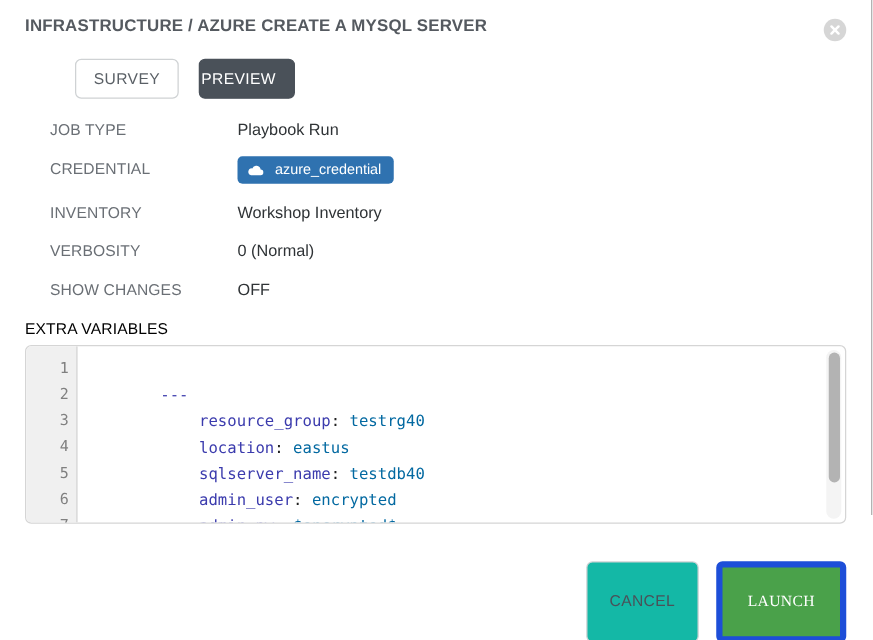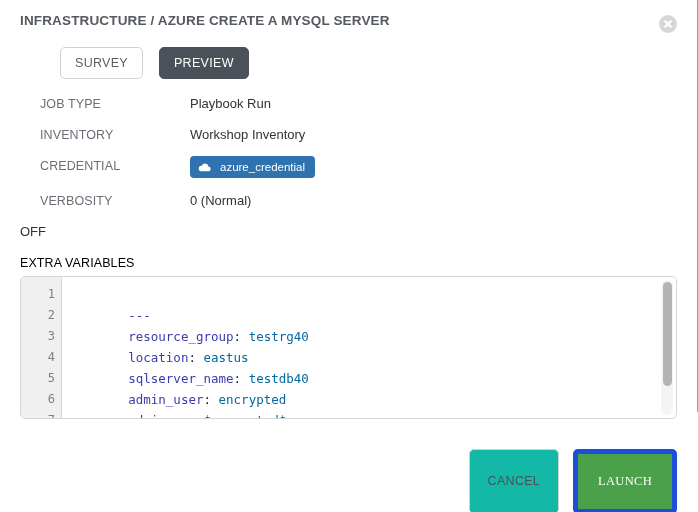--- a/index.html
+++ b/index.html
@@ -82,21 +82,21 @@
     cursor: pointer;
     letter-spacing: 0.3px;
   }
   .btn-preview {
     font-family: "Liberation Sans", sans-serif;
     font-size: 12.5px;
     color: #ffffff;
     background: #4a5159;
     border: 1px solid #4a5159;
     border-radius: 5px;
-    padding: 8px 14px 8px 14px;
+    padding: 8px 14px 8px 1px;
     line-height: 14px;
     cursor: pointer;
     letter-spacing: 0.3px;
   }
 
   
   .details {
     padding: 15px 20px 0 20px;
   }
   .detail-row {
@@ -183,21 +183,21 @@
     overflow: hidden;
   }
   .code-line {
     font-family: "DejaVu Sans Mono", monospace;
     font-size: 12.5px;
     line-height: 21px;
     height: 21px;
     white-space: pre;
     color: #222222;
   }
-  .tok-key { color: #3b3bad; }
+  .tok-key { color: #3b3bad; margin-left: 31px; }
   .tok-punct { color: #222222; }
   .tok-val { color: #0369a1; }
   .tok-doc { color: #3b3bad; }
 
   .scrollbar-track {
     position: absolute;
     right: 3px;
     top: 3px;
     bottom: 3px;
     width: 12px;
@@ -268,47 +268,48 @@
   <div class="toggle-row">
     <button class="btn-survey">SURVEY</button>
     <button class="btn-preview">PREVIEW</button>
   </div>
 
   <div class="details">
 
     <div class="detail-row">
       <div class="detail-label">JOB TYPE</div>
       <div class="detail-value">Playbook Run</div>
-    </div>
-
-    <div class="detail-row">
-      <div class="detail-label">INVENTORY</div>
-      <div class="detail-value">Workshop Inventory</div>
     </div>
 
     <div class="detail-row tall">
       <div class="detail-label">CREDENTIAL</div>
       <div class="detail-value">
         <span class="cred-badge">
           <span class="cloud-icon">
             <svg width="13" height="9" viewBox="0 0 26 18" aria-hidden="true">
               <path fill="#ffffff" d="M21 7.2A7 7 0 0 0 7.6 5.4 5.6 5.6 0 0 0 5.6 16.4h15.1a4.6 4.6 0 0 0 0.3-9.2z"></path>
             </svg>
           </span>
           <span>azure_credential</span>
         </span>
       </div>
     </div>
 
     <div class="detail-row">
+      <div class="detail-label">INVENTORY</div>
+      <div class="detail-value">Workshop Inventory</div>
+    </div>
+
+    <div class="detail-row">
       <div class="detail-label">VERBOSITY</div>
       <div class="detail-value">0 (Normal)</div>
     </div>
 
     <div class="detail-row">
+      <div class="detail-label">SHOW CHANGES</div>
       <div class="detail-value">OFF</div>
     </div>
 
   </div>
 
   <div class="extra-label">EXTRA VARIABLES</div>
 
   <div class="editor">
     <div class="gutter">
       <div>1</div>

